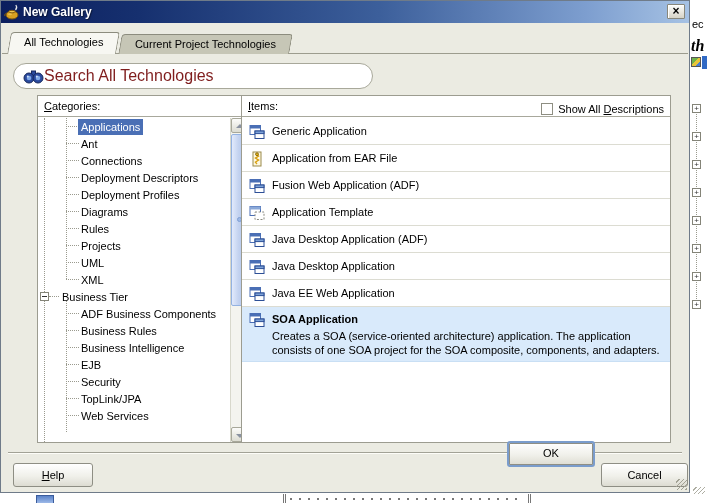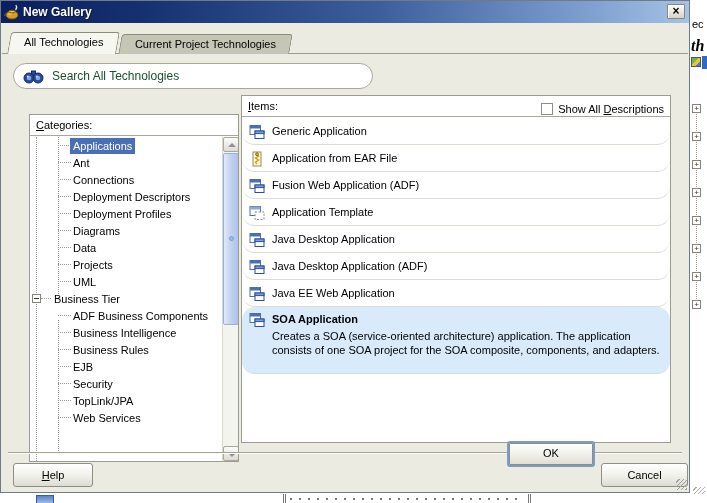--- a/index.html
+++ b/index.html
@@ -48,26 +48,26 @@
   .tab { height:20px; padding:0 14px; margin-right:2px; border:1px solid #8c8c7e; border-bottom:none;
          border-radius:4px 3px 0 0; background:#c6c6b6; transform:skewX(-10deg);
          line-height:19px; white-space:nowrap; }
   .tab > span { display:inline-block; transform:skewX(10deg); }
   .tab.active { height:22px; background:#f7f7f2; z-index:3; position:relative; }
 
   
   .search { position:absolute; left:12px; top:62px; width:360px; height:26px;
       background:#fff; border:1px solid #a8a89a; border-radius:13px; }
   .search .s-icon { position:absolute; left:9px; top:4px; }
-  .search .s-ph { position:absolute; left:38px; top:0; line-height:24px; color:#14532d; font-size:12px; }
+  .search .s-ph { position:absolute; left:30px; top:0; line-height:24px; color:#7f1d1d; font-size:16px; }
 
   
   .panel { position:absolute; top:94px; height:348px; background:#fff; border:1px solid #9c9c90; }
   .panel-hdr { height:21px; line-height:20px; padding-left:6px; border-bottom:1px solid #a8a89c; position:relative; }
-  .cat-panel { left:28px; width:210px;margin-top:19px; }
+  .cat-panel { left:36px; width:210px; }
   .items-panel { left:240px; width:430px; }
 
   
   .tree { position:absolute; left:0; top:22px; right:0; bottom:0; overflow:hidden; }
   .guide { position:absolute; width:1px; border-left:1px dotted #9a9a8e; }
   .g1 { left:6px; top:0; bottom:0; }
   .g2a { left:28px; top:0; height:161px; }
   .g2b { left:28px; top:183px; height:131px; }
   .tree-row { position:relative; height:17px; line-height:16px; white-space:nowrap; }
   .tree-row .stub { position:absolute; top:8px; border-top:1px dotted #9a9a8e; }
@@ -91,23 +91,23 @@
   .sc-dn .arr { top:6px; border-top:4px solid #8a92a0; }
   .sc-thumb { position:absolute; left:0; top:16px; width:16px; height:172px;
       background:linear-gradient(90deg,#e2eafc,#c4d3f0 45%,#adc2ea); border:1px solid #93b2e2; border-radius:2px; }
   .sc-thumb .dot { position:absolute; left:5px; top:50%; width:5px; height:5px; margin-top:-3px;
       border-radius:50%; background:#9db8e6; border:1px solid #7e9fd4; }
 
   
   .items-hdr-check { position:absolute; right:6px; top:3px; display:flex; align-items:center; }
   .checkbox { width:12px; height:12px; background:#fff; border:1px solid #8e8e82; margin-right:5px; }
   .items-list { position:absolute; left:0; top:22px; right:0; bottom:0; overflow:hidden; }
-  .item-row { position:relative; min-height:27px; border-bottom:1px solid #dcdcd2; padding-left:30px; line-height:26px; white-space:nowrap;border-radius:13px; }
+  .item-row { position:relative; min-height:27px; border-bottom:1px solid #dcdcd2; padding-left:30px; line-height:26px; white-space:nowrap; }
   .item-row .i-icon { position:absolute; left:7px; top:5px; width:16px; height:16px; }
-  .item-row.selected { background:var(--itemsel); border-bottom:1px solid #c9dff4; padding-top:3px; padding-bottom:16px; line-height:18px; }
+  .item-row.selected { background:var(--itemsel); border-bottom:1px solid #c9dff4; padding-top:3px; padding-bottom:4px; line-height:18px; }
   .item-row.selected .i-title { font-weight:bold; }
   .item-desc { line-height:14px; width:396px; white-space:normal; margin-top:1px; }
 
   
   .groove { position:absolute; left:7px; right:7px; top:451px; height:2px;
       border-top:1px solid #a2a296; border-bottom:1px solid #fdfdf8; }
   .btn { position:absolute; background:linear-gradient(#ffffff,#f0f0ea 55%,#dddcd2);
       border:1px solid #8e8e84; border-radius:3px; text-align:center; font-size:11px; }
   .btn-help { left:12px; top:462px; width:80px; height:24px; line-height:22px; }
   .btn-ok { left:506px; top:440px; width:88px; height:26px; line-height:20px;
@@ -209,48 +209,52 @@
           <div class="tree-row lvl2">
             <span class="stub"></span>
             <span class="lbl">Deployment Profiles</span>
           </div>
           <div class="tree-row lvl2">
             <span class="stub"></span>
             <span class="lbl">Diagrams</span>
           </div>
           <div class="tree-row lvl2">
             <span class="stub"></span>
-            <span class="lbl">Data</span>
+            <span class="lbl">Rules</span>
           </div>
           <div class="tree-row lvl2">
             <span class="stub"></span>
             <span class="lbl">Projects</span>
           </div>
           <div class="tree-row lvl2">
             <span class="stub"></span>
             <span class="lbl">UML</span>
+          </div>
+          <div class="tree-row lvl2">
+            <span class="stub"></span>
+            <span class="lbl">XML</span>
           </div>
           <div class="tree-row lvl1">
             <span class="stub"></span>
             <span class="expander">
               <i></i>
             </span>
             <span class="lbl">Business Tier</span>
           </div>
           <div class="tree-row lvl2">
             <span class="stub"></span>
             <span class="lbl">ADF Business Components</span>
           </div>
           <div class="tree-row lvl2">
             <span class="stub"></span>
+            <span class="lbl">Business Rules</span>
+          </div>
+          <div class="tree-row lvl2">
+            <span class="stub"></span>
             <span class="lbl">Business Intelligence</span>
-          </div>
-          <div class="tree-row lvl2">
-            <span class="stub"></span>
-            <span class="lbl">Business Rules</span>
           </div>
           <div class="tree-row lvl2">
             <span class="stub"></span>
             <span class="lbl">EJB</span>
           </div>
           <div class="tree-row lvl2">
             <span class="stub"></span>
             <span class="lbl">Security</span>
           </div>
           <div class="tree-row lvl2">
@@ -305,27 +309,27 @@
         <div class="item-row"><span class="i-icon"><svg width="16" height="16" viewBox="0 0 16 16">
               <rect x="1" y="1.5" width="10.5" height="9" fill="#fff" stroke="#4a6fb5"></rect>
               <rect x="1" y="1.5" width="10.5" height="3" fill="#8aa8d8"></rect>
               <rect x="6" y="7" width="9" height="7.5" fill="#fff" stroke="#8a8a80" stroke-dasharray="2 1.6"></rect>
             </svg></span><span class="i-title">Application Template</span></div>
         <div class="item-row"><span class="i-icon"><svg width="16" height="16" viewBox="0 0 16 16">
               <rect x="1" y="1.5" width="10.5" height="9" fill="#fff" stroke="#4a6fb5"></rect>
               <rect x="1" y="1.5" width="10.5" height="3" fill="#4a6fb5"></rect>
               <rect x="6" y="7" width="9" height="7.5" fill="#fff" stroke="#2d4f96"></rect>
               <rect x="6" y="7" width="9" height="2.6" fill="#7da2d8" stroke="#2d4f96"></rect>
+            </svg></span><span class="i-title">Java Desktop Application (ADF)</span></div>
+        <div class="item-row"><span class="i-icon"><svg width="16" height="16" viewBox="0 0 16 16">
+              <rect x="1" y="1.5" width="10.5" height="9" fill="#fff" stroke="#4a6fb5"></rect>
+              <rect x="1" y="1.5" width="10.5" height="3" fill="#4a6fb5"></rect>
+              <rect x="6" y="7" width="9" height="7.5" fill="#fff" stroke="#2d4f96"></rect>
+              <rect x="6" y="7" width="9" height="2.6" fill="#7da2d8" stroke="#2d4f96"></rect>
             </svg></span><span class="i-title">Java Desktop Application</span></div>
-        <div class="item-row"><span class="i-icon"><svg width="16" height="16" viewBox="0 0 16 16">
-              <rect x="1" y="1.5" width="10.5" height="9" fill="#fff" stroke="#4a6fb5"></rect>
-              <rect x="1" y="1.5" width="10.5" height="3" fill="#4a6fb5"></rect>
-              <rect x="6" y="7" width="9" height="7.5" fill="#fff" stroke="#2d4f96"></rect>
-              <rect x="6" y="7" width="9" height="2.6" fill="#7da2d8" stroke="#2d4f96"></rect>
-            </svg></span><span class="i-title">Java Desktop Application (ADF)</span></div>
         <div class="item-row"><span class="i-icon"><svg width="16" height="16" viewBox="0 0 16 16">
               <rect x="1" y="1.5" width="10.5" height="9" fill="#fff" stroke="#4a6fb5"></rect>
               <rect x="1" y="1.5" width="10.5" height="3" fill="#4a6fb5"></rect>
               <rect x="6" y="7" width="9" height="7.5" fill="#fff" stroke="#2d4f96"></rect>
               <rect x="6" y="7" width="9" height="2.6" fill="#7da2d8" stroke="#2d4f96"></rect>
             </svg></span><span class="i-title">Java EE Web Application</span></div>
         <div class="item-row selected"><span class="i-icon"><svg width="16" height="16" viewBox="0 0 16 16">
               <rect x="1" y="1.5" width="10.5" height="9" fill="#fff" stroke="#4a6fb5"></rect>
               <rect x="1" y="1.5" width="10.5" height="3" fill="#4a6fb5"></rect>
               <rect x="6" y="7" width="9" height="7.5" fill="#fff" stroke="#2d4f96"></rect>

